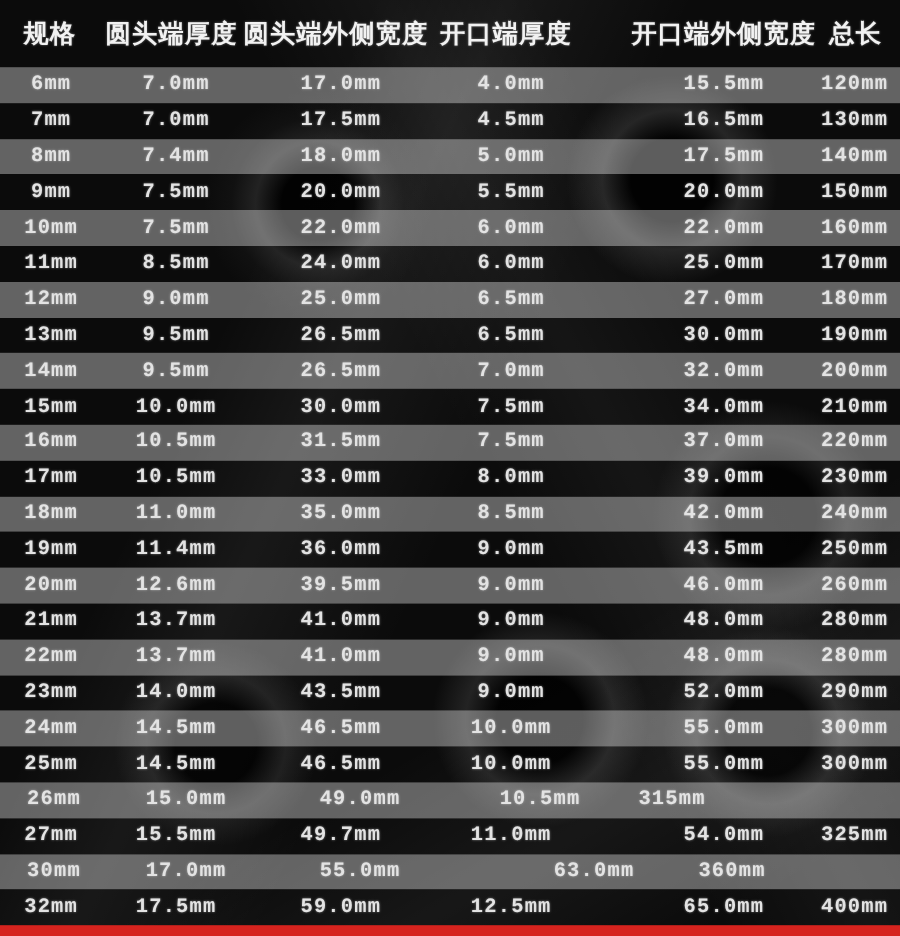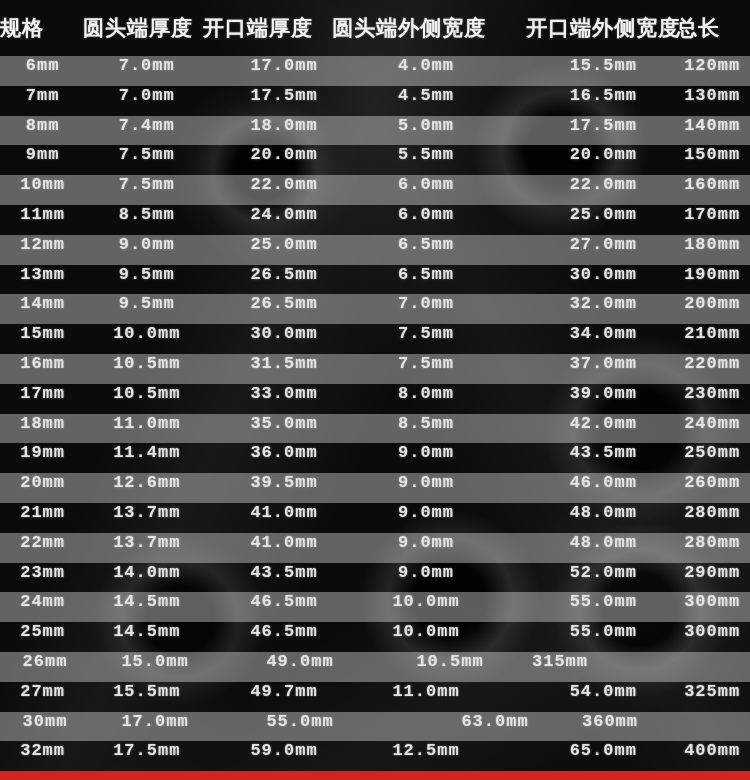--- a/index.html
+++ b/index.html
@@ -49,32 +49,33 @@
   .header-row{
     height:56px;
     display:flex;
     align-items:center;
   }
   .header-cell{
     color:#f2f2f2;
     font-size:21px;
     font-weight:bold;
     letter-spacing:1px;
+    text-align:center;
     white-space:nowrap;
     text-shadow:0 0 2px rgba(255,255,255,0.45);
   }
   .table-body{
     flex:1;
     display:flex;
     flex-direction:column;
   }
   .row{
     flex:1;
     display:flex;
-    align-items:flex-start;
+    align-items:center;
   }
   .row-light{
     background:var(--hl);
   }
   .row-dark{
     background:transparent;
     border-radius:12px;
   }
   .cell{
     color:var(--text);
@@ -100,22 +101,22 @@
 </style>
 </head>
 <body>
 
 <div class="stage">
   <div class="table">
 
     <div class="header-row">
       <div class="header-cell c0">规格</div>
       <div class="header-cell c1">圆头端厚度</div>
+      <div class="header-cell c2">圆头端外侧宽度</div>
       <div class="header-cell c3">开口端厚度</div>
-      <div class="header-cell c2">圆头端外侧宽度</div>
       <div class="header-cell c4">开口端外侧宽度</div>
       <div class="header-cell c5">总长</div>
     </div>
 
     <div class="table-body">
         <div class="row row-light">
           <div class="cell c0">6mm</div>
           <div class="cell c1">7.0mm</div>
           <div class="cell c2">17.0mm</div>
           <div class="cell c3">4.0mm</div>

